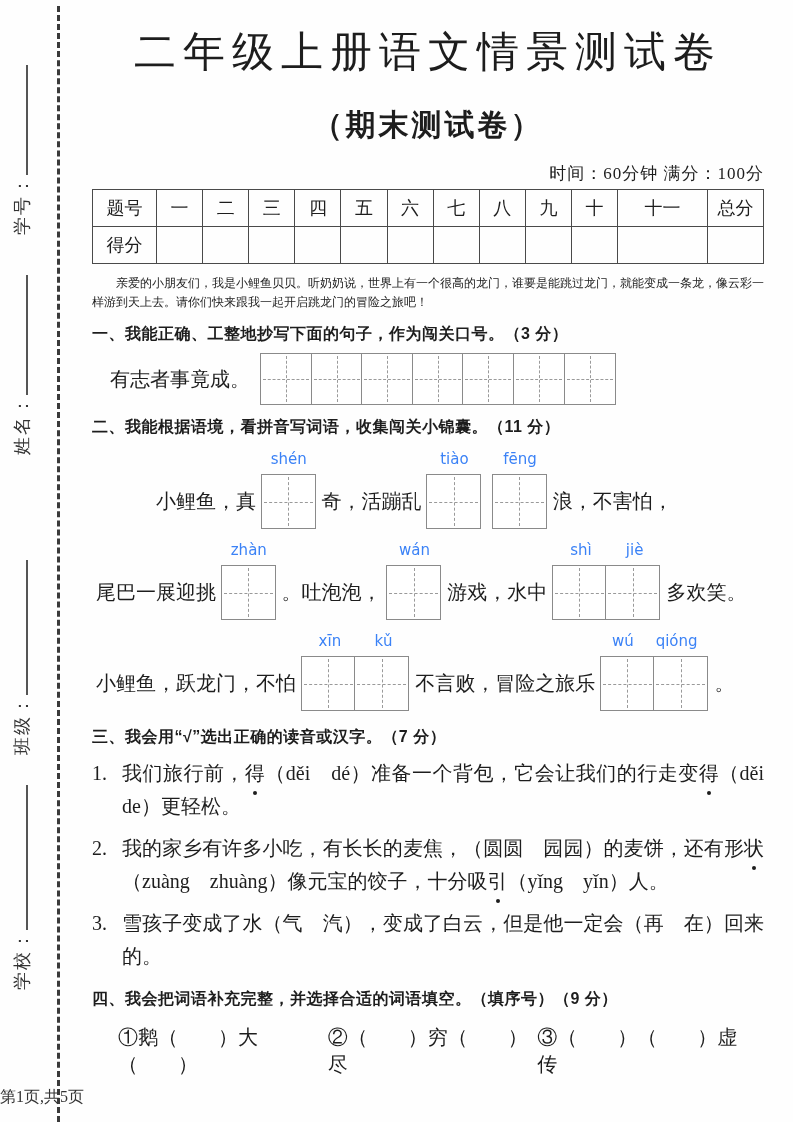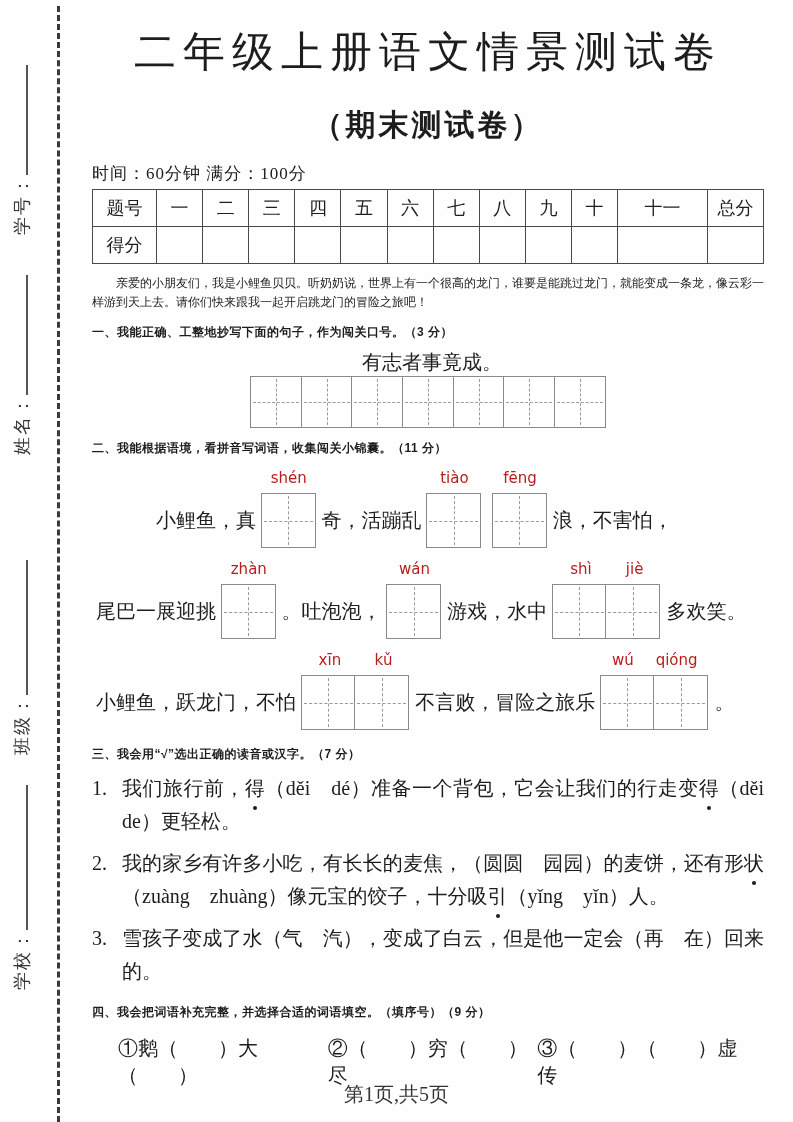--- a/index.html
+++ b/index.html
@@ -23,72 +23,72 @@
   .sb-line { display:inline-block; height:1em; border-bottom:2px solid #555; vertical-align:baseline; }
   .w1{width:110px;} .w2{width:120px;} .w3{width:135px;} .w4{width:145px;}
 
   
   .content { position:absolute; left:92px; top:0; width:672px; }
   .title {
     margin-top:24px; text-align:center; font-size:42px; font-weight:normal;
     letter-spacing:7px; font-family:"Liberation Serif", serif;
   }
   .subtitle { margin-top:25px; text-align:center; font-size:30px; font-weight:bold; letter-spacing:3px; }
-  .meta { margin-top:16px; text-align:left; font-size:17px; letter-spacing:1px; }
+  .meta { margin-top:16px; text-align:right; font-size:17px; letter-spacing:1px; }
 
   table.score { width:100%; border-collapse:collapse; margin-top:4px; }
   table.score td {
     border:1.6px solid #4a4a4a; height:37px; text-align:center;
     font-size:18px; font-family:"Liberation Serif", serif;margin-left:32px;
   }
   table.score tr td:first-child { width:64px; }
   table.score tr td:last-child  { width:56px; }
 
   .intro { margin-top:10px; font-size:12px; line-height:1.6; text-align:justify; text-indent:2em; }
 
   .sec-h {
-    margin-top:12px; font-size:12px; font-weight:bold;
+    margin-top:12px; font-size:16px; font-weight:bold;
     font-family:"Liberation Sans", sans-serif; letter-spacing:0.5px;
   }
 
   
   .tzg { position:relative; width:52px; height:52px; border:1.4px solid #8a8a8a; background:#fff; margin-left:-1.4px; }
   .tzg:first-child { margin-left:0; }
   .tzg::before { content:""; position:absolute; top:2px; bottom:2px; left:50%; border-left:1px dashed #9a9a9a; }
   .tzg::after  { content:""; position:absolute; left:2px; right:2px; top:50%; border-top:1px dashed #9a9a9a; }
 
-  .copy-row { display:flex; align-items:center; margin-top:8px;flex-direction:column; }
+  .copy-row { display:flex; align-items:center; margin-top:8px; }
   .copy-label { font-size:20px; width:168px; padding-left:18px; }
   .copy-grid { display:flex; }
 
   
   .pin-row { display:flex; align-items:center; margin-top:36px; font-size:20px; }
   .pgroup { position:relative; display:flex; margin:0 6px; }
   .pinyin {
     position:absolute; top:-24px; left:0; right:0; display:flex;
     justify-content:space-around; font-family:"DejaVu Sans", sans-serif;
-    font-size:15px; color:#b91c1c;
+    font-size:15px; color:#3b82f6;
   }
   .pgroup .tzg { width:55px; height:55px; }
   .indent1 { padding-left:64px; }
   .indent2 { padding-left:4px; }
 
   .q-item { display:flex; margin-top:9px; font-size:20px; line-height:1.65; }
   .q-num { width:30px; flex:0 0 30px; text-align:left; }
   .q-text { flex:1; text-align:justify; }
   .emch { position:relative; display:inline-block; }
   .emch::after {
     content:""; position:absolute; left:50%; bottom:-5px;
     width:4px; height:4px; background:#1d1d1d; border-radius:50%;
     transform:translateX(-50%);
   }
 
   .fill-line { display:flex; justify-content:space-between; width:655px; padding-left:26px; margin-top:14px; font-size:20px; }
 
-  .footer { position:absolute; bottom:14px; left:0; width:100%; text-align:center; font-size:20px; color:#333; }
+  .footer { position:absolute; bottom:14px; left:0; width:100%; text-align:left; font-size:16px; color:#333; }
 </style>
 </head>
 <body>
 
 <div class="page">
 
   <div class="binding-line"></div>
 
   <div class="sb-item" style="left:36px; top:209px;">
     <span class="sb-label">学号：</span><span class="sb-line w1"></span>

